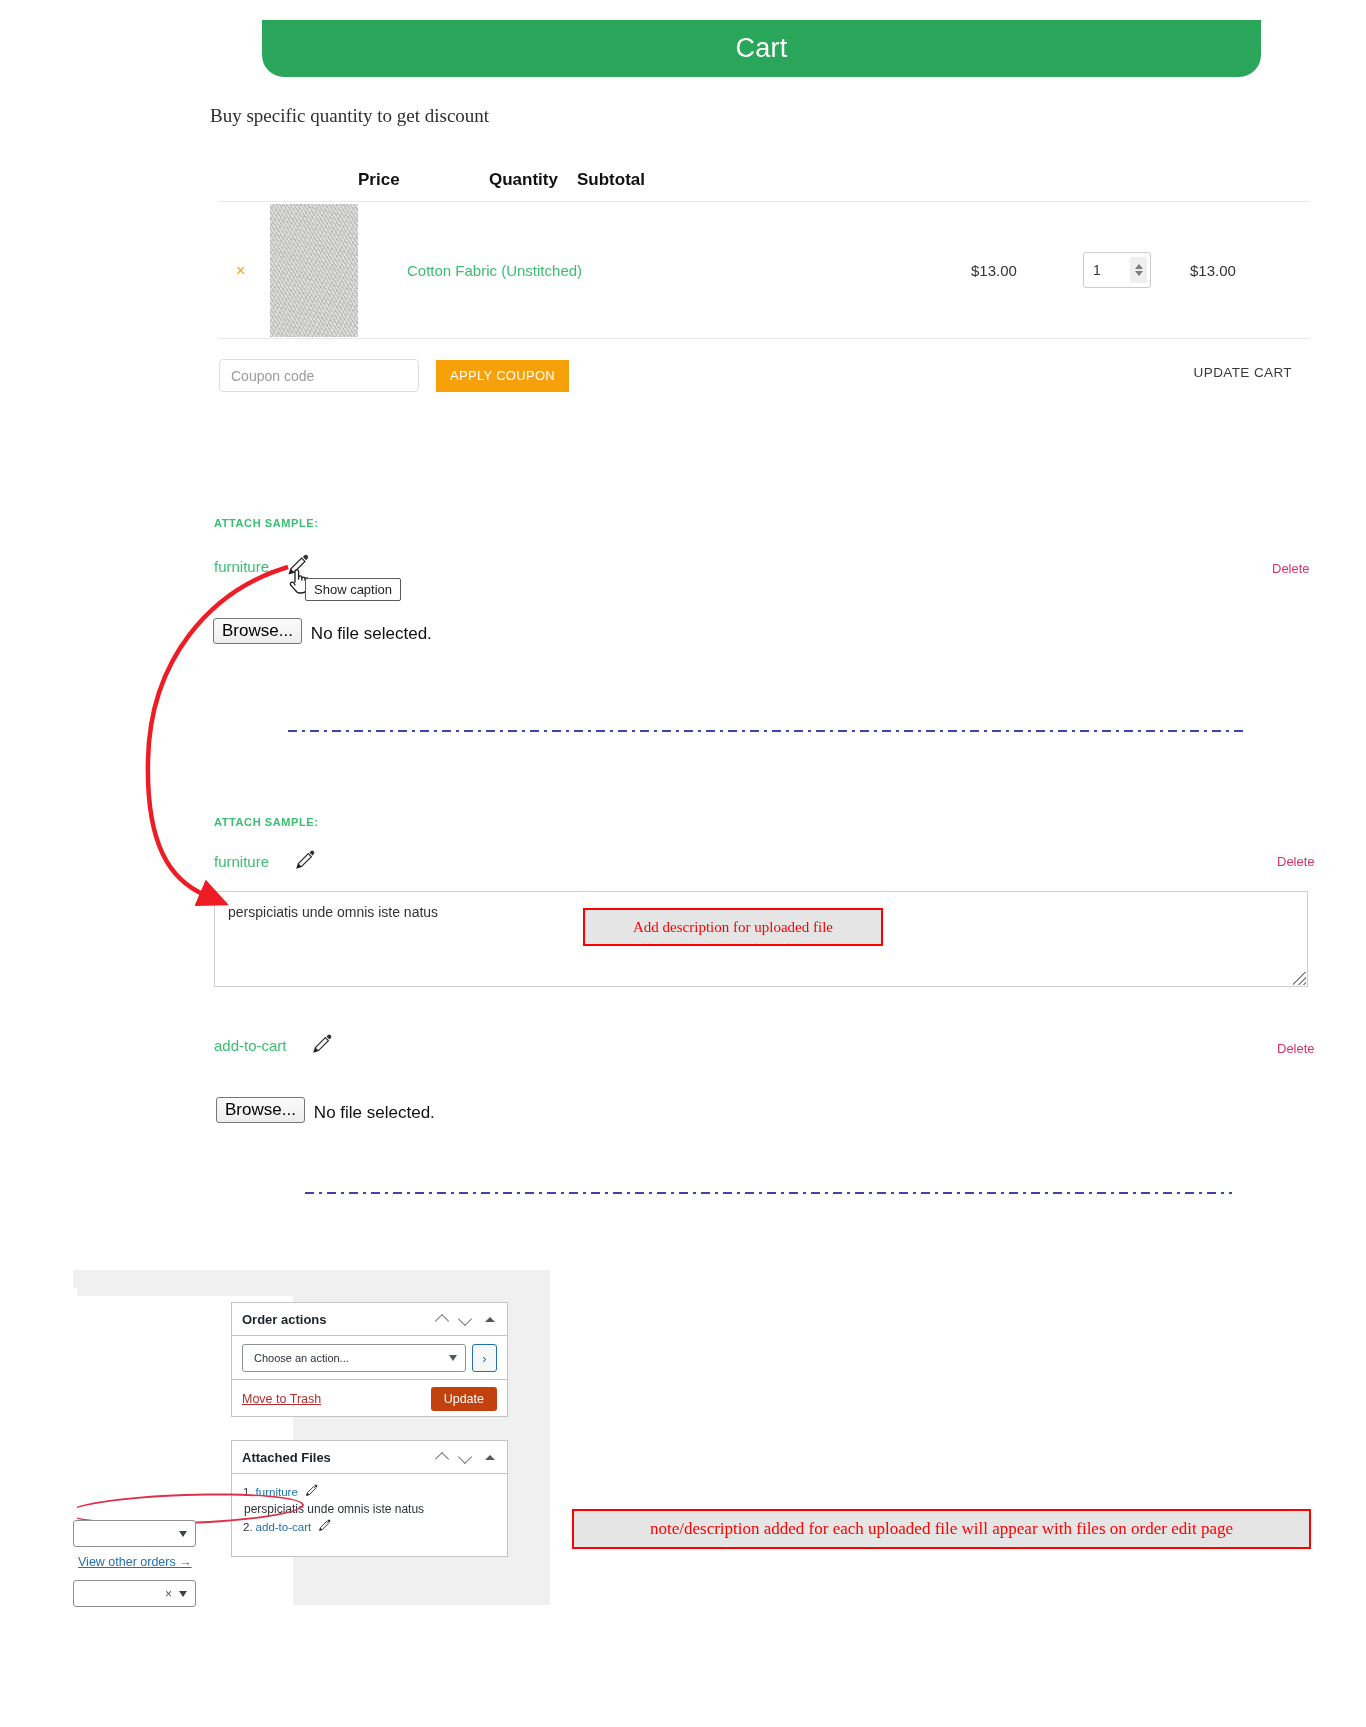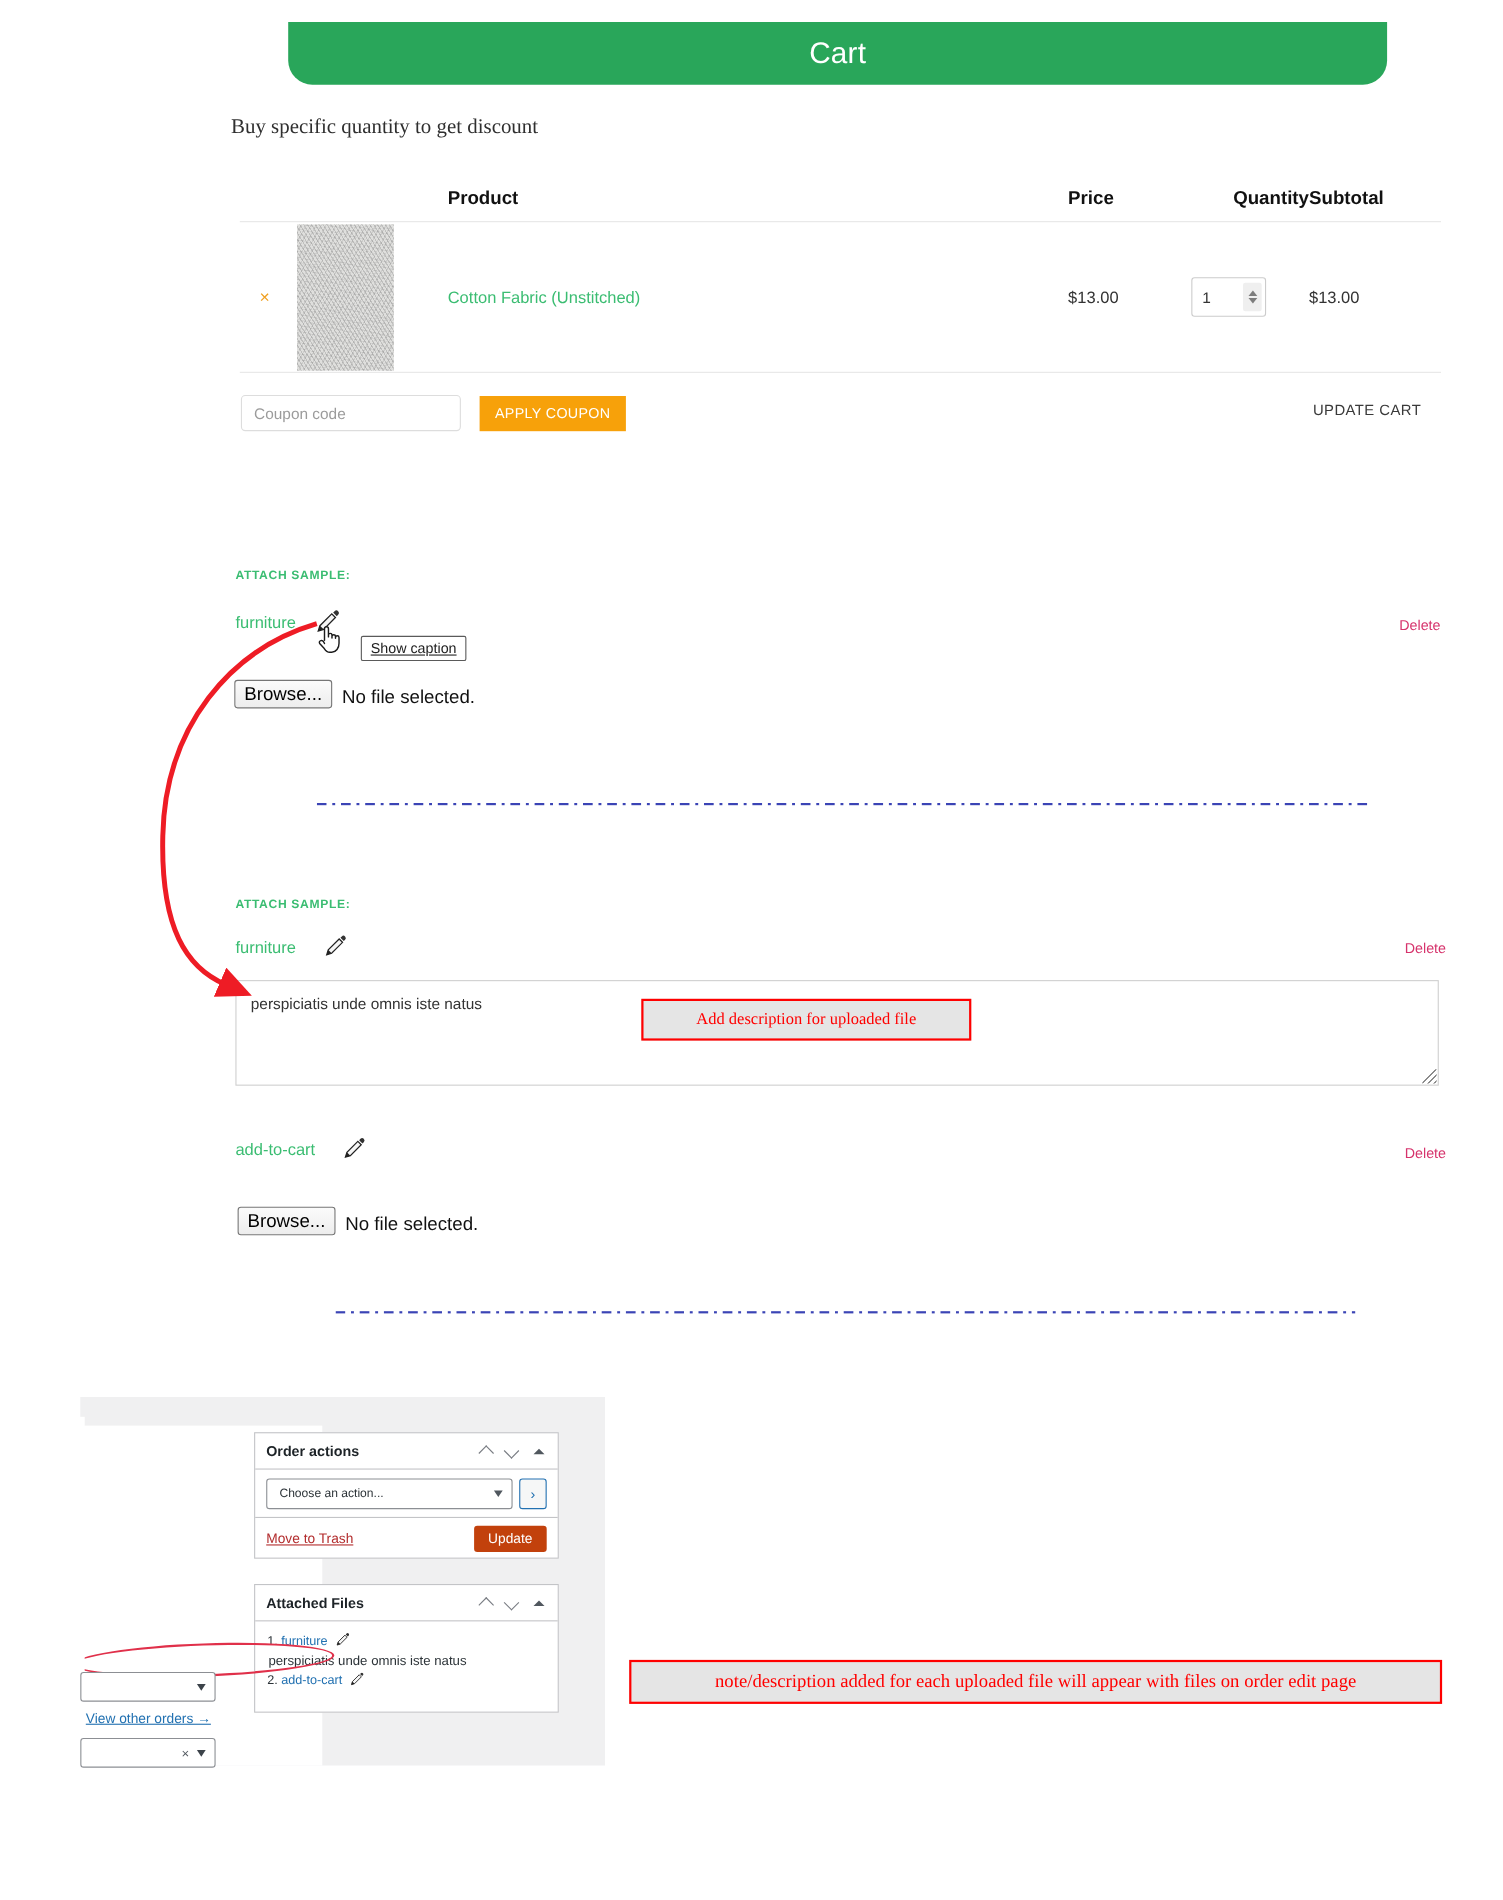--- a/index.html
+++ b/index.html
@@ -39,21 +39,21 @@
   .cart-head{
     display:flex; align-items:flex-end;
     padding-bottom:11px;
     border-bottom:1px solid #e7e7e7;
     font-weight:bold; font-size:17px; color:#111;
   }
   .col-x      { width:52px; flex:0 0 52px; }
   .col-thumb  { width:88px; flex:0 0 88px; }
   .col-prod   { flex:1 1 auto; padding-left:49px;}
   .col-price  { width:112px; flex:0 0 112px; text-align:left; }
-  .col-qty    { width:107px; flex:0 0 107px; text-align:right; }
+  .col-qty    { width:107px; flex:0 0 107px; text-align:center; }
   .col-sub    { width:120px; flex:0 0 120px; text-align:left; }
 
   .cart-row{
     display:flex; align-items:center;
     height:137px;
     border-bottom:1px solid #e7e7e7;
     font-size:15px;
   }
   .remove-x{
     color:#f0a020; font-size:16px; cursor:pointer; line-height:1;
@@ -264,21 +264,20 @@
   <span class="title">Cart</span>
 </div>
 
 <div class="subtitle">Buy specific quantity to get discount</div>
 
 <div class="cart">
 
   <div class="cart-head">
     <div class="col-x"></div>
     <div class="col-thumb"></div>
-    <div class="col-prod">Product</div>
     <div class="col-price">Price</div>
     <div class="col-qty">Quantity</div>
     <div class="col-sub">Subtotal</div>
   </div>
 
   <div class="cart-row">
     <div class="col-x">
       <span class="remove-x">×</span>
     </div>
     <div class="col-thumb">
@@ -317,21 +316,21 @@
     <path d="M5.4 15.5 4 20l4.5-1.4-3.1-3.1z" fill="#222"></path>
   </svg>
 </span>
 
 <span style="position:absolute;left:287px;top:566px;">
   <svg width="24" height="30" viewBox="0 0 24 30">
     <path d="M8 16V5.6a1.8 1.8 0 0 1 3.6 0V13m0-1.6a1.6 1.6 0 0 1 3.2 0V14m0-1.3a1.6 1.6 0 0 1 3.2 0v1.6m0-.8a1.6 1.6 0 0 1 3.2 0v5.2c0 4.4-2.6 8.3-6.6 8.3h-1.8c-2.4 0-3.6-1.1-5-3.4L3.6 19c-.6-1-.2-2.2.9-2.6 1-.4 2.1 0 2.6.9L8 19" fill="#fff" stroke="#1b1b1b" stroke-width="1.3" stroke-linejoin="round" stroke-linecap="round"></path>
   </svg>
 </span>
 
-<div class="tooltip" style="left:328px; top:578px;text-decoration:underline;">Show caption</div>
+<div class="tooltip" style="left:305px; top:578px;">Show caption</div>
 
 <div class="delete-link" style="left:1272px; top:561px;">Delete</div>
 
 <div class="browse-wrap" style="left:213px; top:618px;">
   <button class="browse-btn">Browse...</button>
   <span class="no-file">No file selected.</span>
 </div>
 
 <div class="dashdot" style="left:288px; top:730px; width:957px;"></div>
 

